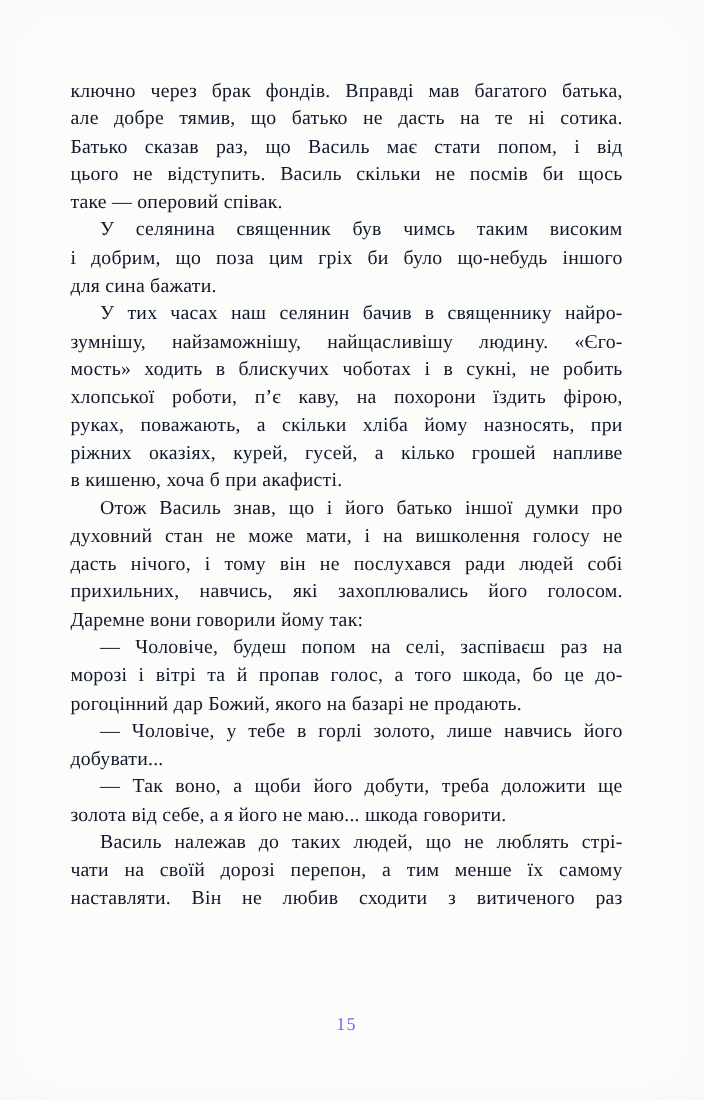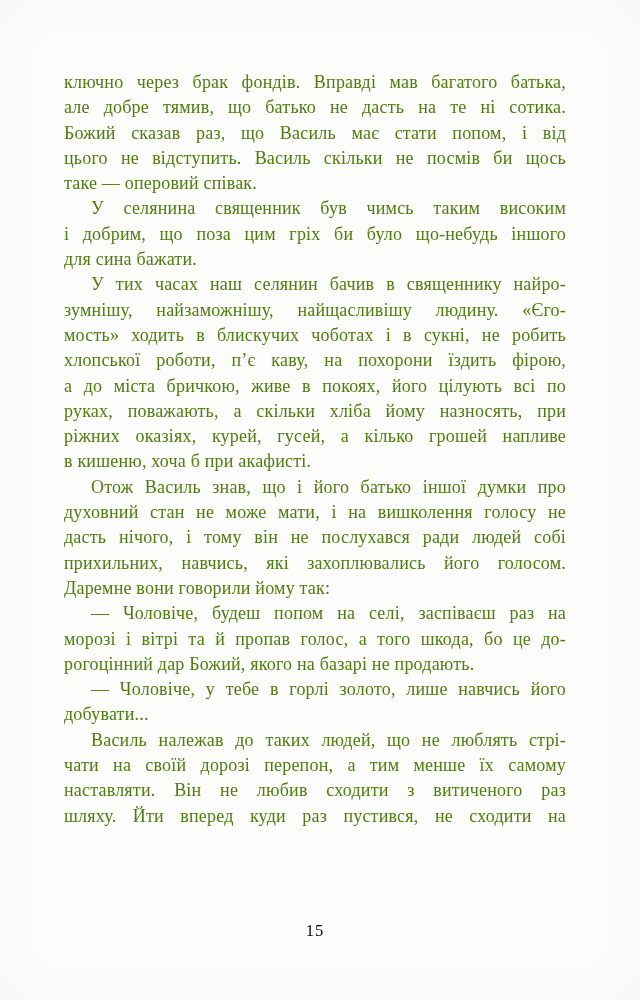--- a/index.html
+++ b/index.html
@@ -46,47 +46,46 @@
   .line.para-end {
     text-align-last: left;
   }
   .pagenum {
     position: absolute;
     left: 64px;
     width: 502px;
     top: 921px;
     text-align: center;
     font-size: 16.5px;
-    color: #000000;
+    color: #8b5cf6;
     letter-spacing: 1px;
   }
 </style>
 </head>
 <body style="background: rgb(252, 252, 250);">
 
 <div class="page">
-  <main class="text-block" style="color: #4d7c0f;">
+  <main class="text-block" style="color: #0f172a;">
       <p class="para">
         <span class="line">ключно через брак фондів. Вправді мав багатого батька,</span>
         <span class="line">але добре тямив, що батько не дасть на те ні сотика.</span>
-        <span class="line">Божий сказав раз, що Василь має стати попом, і від</span>
+        <span class="line">Батько сказав раз, що Василь має стати попом, і від</span>
         <span class="line">цього не відступить. Василь скільки не посмів би щось</span>
         <span class="line para-end">таке — оперовий співак.</span>
       </p>
       <p class="para">
         <span class="line indent">У селянина священник був чимсь таким високим</span>
         <span class="line">і добрим, що поза цим гріх би було що-небудь іншого</span>
         <span class="line para-end">для сина бажати.</span>
       </p>
       <p class="para">
         <span class="line indent">У тих часах наш селянин бачив в священнику найро-</span>
         <span class="line">зумнішу, найзаможнішу, найщасливішу людину. «Єго-</span>
         <span class="line">мость» ходить в блискучих чоботах і в сукні, не робить</span>
         <span class="line">хлопської роботи, п’є каву, на похорони їздить фірою,</span>
-        <span class="line">а до міста бричкою, живе в покоях, його цілують всі по</span>
         <span class="line">руках, поважають, а скільки хліба йому назносять, при</span>
         <span class="line">ріжних оказіях, курей, гусей, а кілько грошей напливе</span>
         <span class="line para-end">в кишеню, хоча б при акафисті.</span>
       </p>
       <p class="para">
         <span class="line indent">Отож Василь знав, що і його батько іншої думки про</span>
         <span class="line">духовний стан не може мати, і на вишколення голосу не</span>
         <span class="line">дасть нічого, і тому він не послухався ради людей собі</span>
         <span class="line">прихильних, навчись, які захоплювались його голосом.</span>
         <span class="line para-end">Даремне вони говорили йому так:</span>
@@ -94,20 +93,23 @@
       <p class="para">
         <span class="line indent">— Чоловіче, будеш попом на селі, заспіваєш раз на</span>
         <span class="line">морозі і вітрі та й пропав голос, а того шкода, бо це до-</span>
         <span class="line para-end">рогоцінний дар Божий, якого на базарі не продають.</span>
       </p>
       <p class="para">
         <span class="line indent">— Чоловіче, у тебе в горлі золото, лише навчись його</span>
         <span class="line para-end">добувати...</span>
       </p>
       <p class="para">
+        <span class="line indent">— Так воно, а щоби його добути, треба доложити ще</span>
+        <span class="line para-end">золота від себе, а я його не маю... шкода говорити.</span>
+      </p>
+      <p class="para">
         <span class="line indent">Василь належав до таких людей, що не люблять стрі-</span>
         <span class="line">чати на своїй дорозі перепон, а тим менше їх самому</span>
         <span class="line">наставляти. Він не любив сходити з витиченого раз</span>
-        <span class="line">шляху. Йти вперед куди раз пустився, не сходити на</span>
       </p>
     </main>
   <div class="pagenum">15</div>
 </div>
 
 </body></html>

